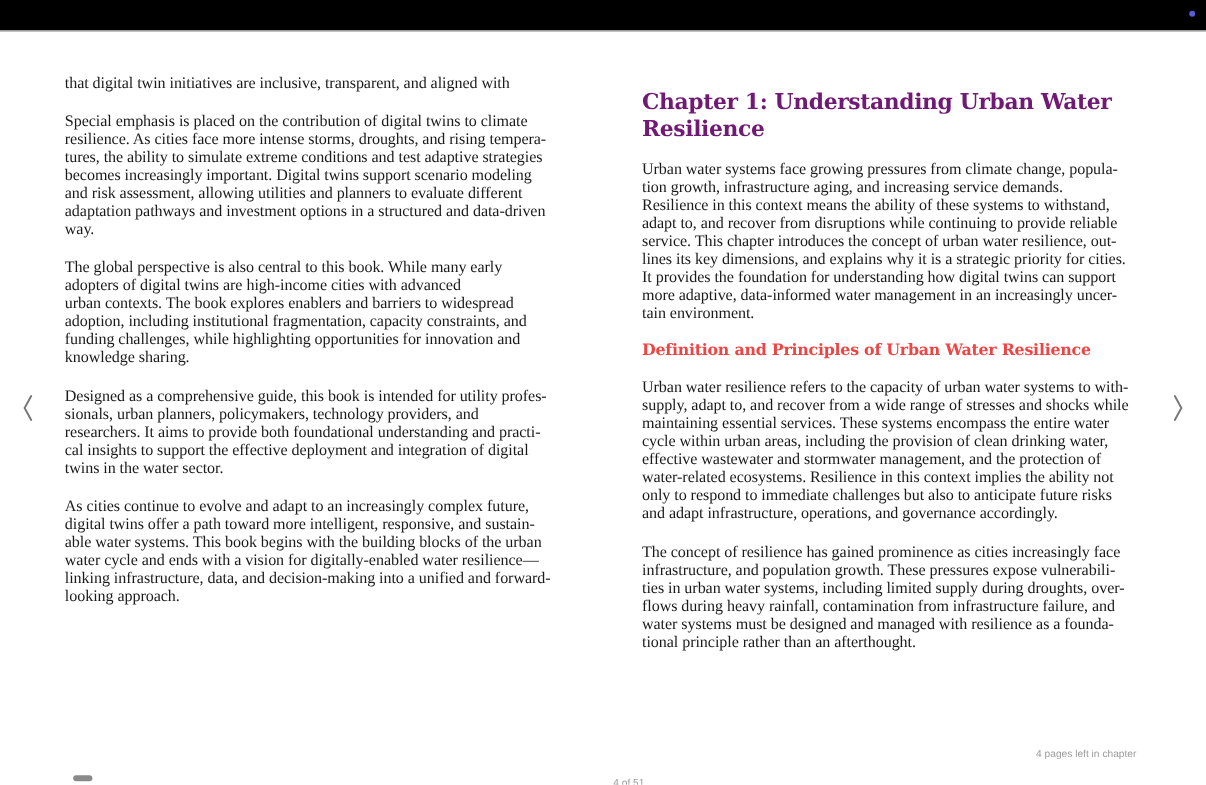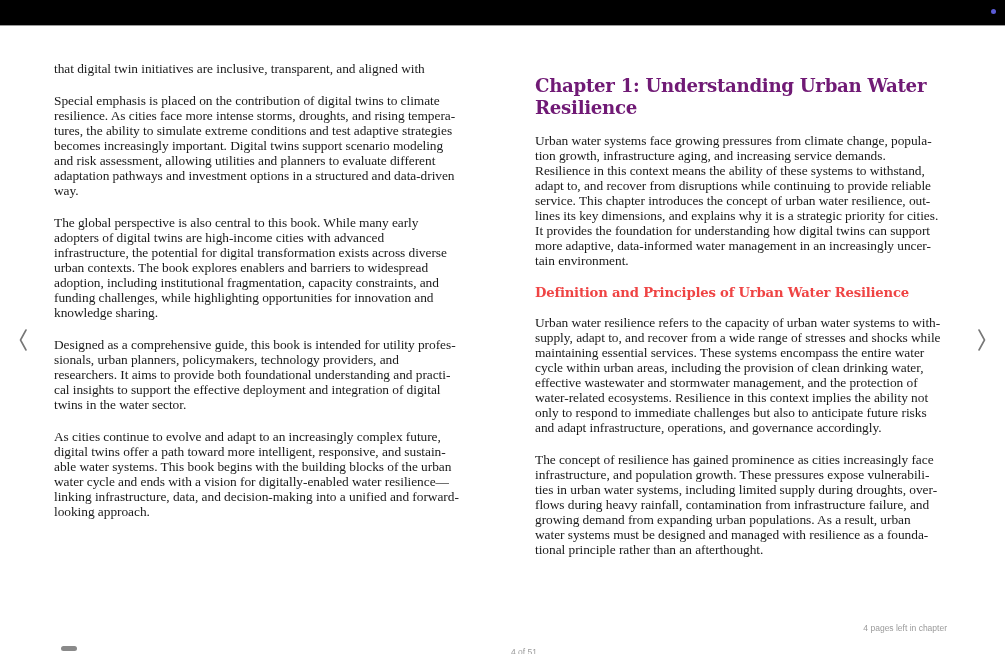--- a/index.html
+++ b/index.html
@@ -73,21 +73,20 @@
     <span class="line">resilience. As cities face more intense storms, droughts, and rising tempera-</span>
     <span class="line">tures, the ability to simulate extreme conditions and test adaptive strategies</span>
     <span class="line">becomes increasingly important. Digital twins support scenario modeling</span>
     <span class="line">and risk assessment, allowing utilities and planners to evaluate different</span>
     <span class="line">adaptation pathways and investment options in a structured and data-driven</span>
     <span class="line">way.</span>
   </p>
   <p class="para">
     <span class="line">The global perspective is also central to this book. While many early</span>
     <span class="line">adopters of digital twins are high-income cities with advanced</span>
-    <span class="line">infrastructure, the potential for digital transformation exists across diverse</span>
     <span class="line">urban contexts. The book explores enablers and barriers to widespread</span>
     <span class="line">adoption, including institutional fragmentation, capacity constraints, and</span>
     <span class="line">funding challenges, while highlighting opportunities for innovation and</span>
     <span class="line">knowledge sharing.</span>
   </p>
   <p class="para">
     <span class="line">Designed as a comprehensive guide, this book is intended for utility profes-</span>
     <span class="line">sionals, urban planners, policymakers, technology providers, and</span>
     <span class="line">researchers. It aims to provide both foundational understanding and practi-</span>
     <span class="line">cal insights to support the effective deployment and integration of digital</span>
@@ -128,21 +127,20 @@
     <span class="line">effective wastewater and stormwater management, and the protection of</span>
     <span class="line">water-related ecosystems. Resilience in this context implies the ability not</span>
     <span class="line">only to respond to immediate challenges but also to anticipate future risks</span>
     <span class="line">and adapt infrastructure, operations, and governance accordingly.</span>
   </p>
   <p class="para">
     <span class="line">The concept of resilience has gained prominence as cities increasingly face</span>
     <span class="line">infrastructure, and population growth. These pressures expose vulnerabili-</span>
     <span class="line">ties in urban water systems, including limited supply during droughts, over-</span>
     <span class="line">flows during heavy rainfall, contamination from infrastructure failure, and</span>
-    <span class="line">growing demand from expanding urban populations. As a result, urban</span>
     <span class="line">water systems must be designed and managed with resilience as a founda-</span>
     <span class="line">tional principle rather than an afterthought.</span>
   </p>
 </div>
 
 <div class="nav-arrow prev">
   <svg width="10" height="22" viewBox="0 0 10 22">
     <path d="M8 1 L2.5 11 L8 21" fill="none" stroke="#777" stroke-width="1.6" stroke-linecap="round" stroke-linejoin="round"></path>
   </svg>
 </div>

